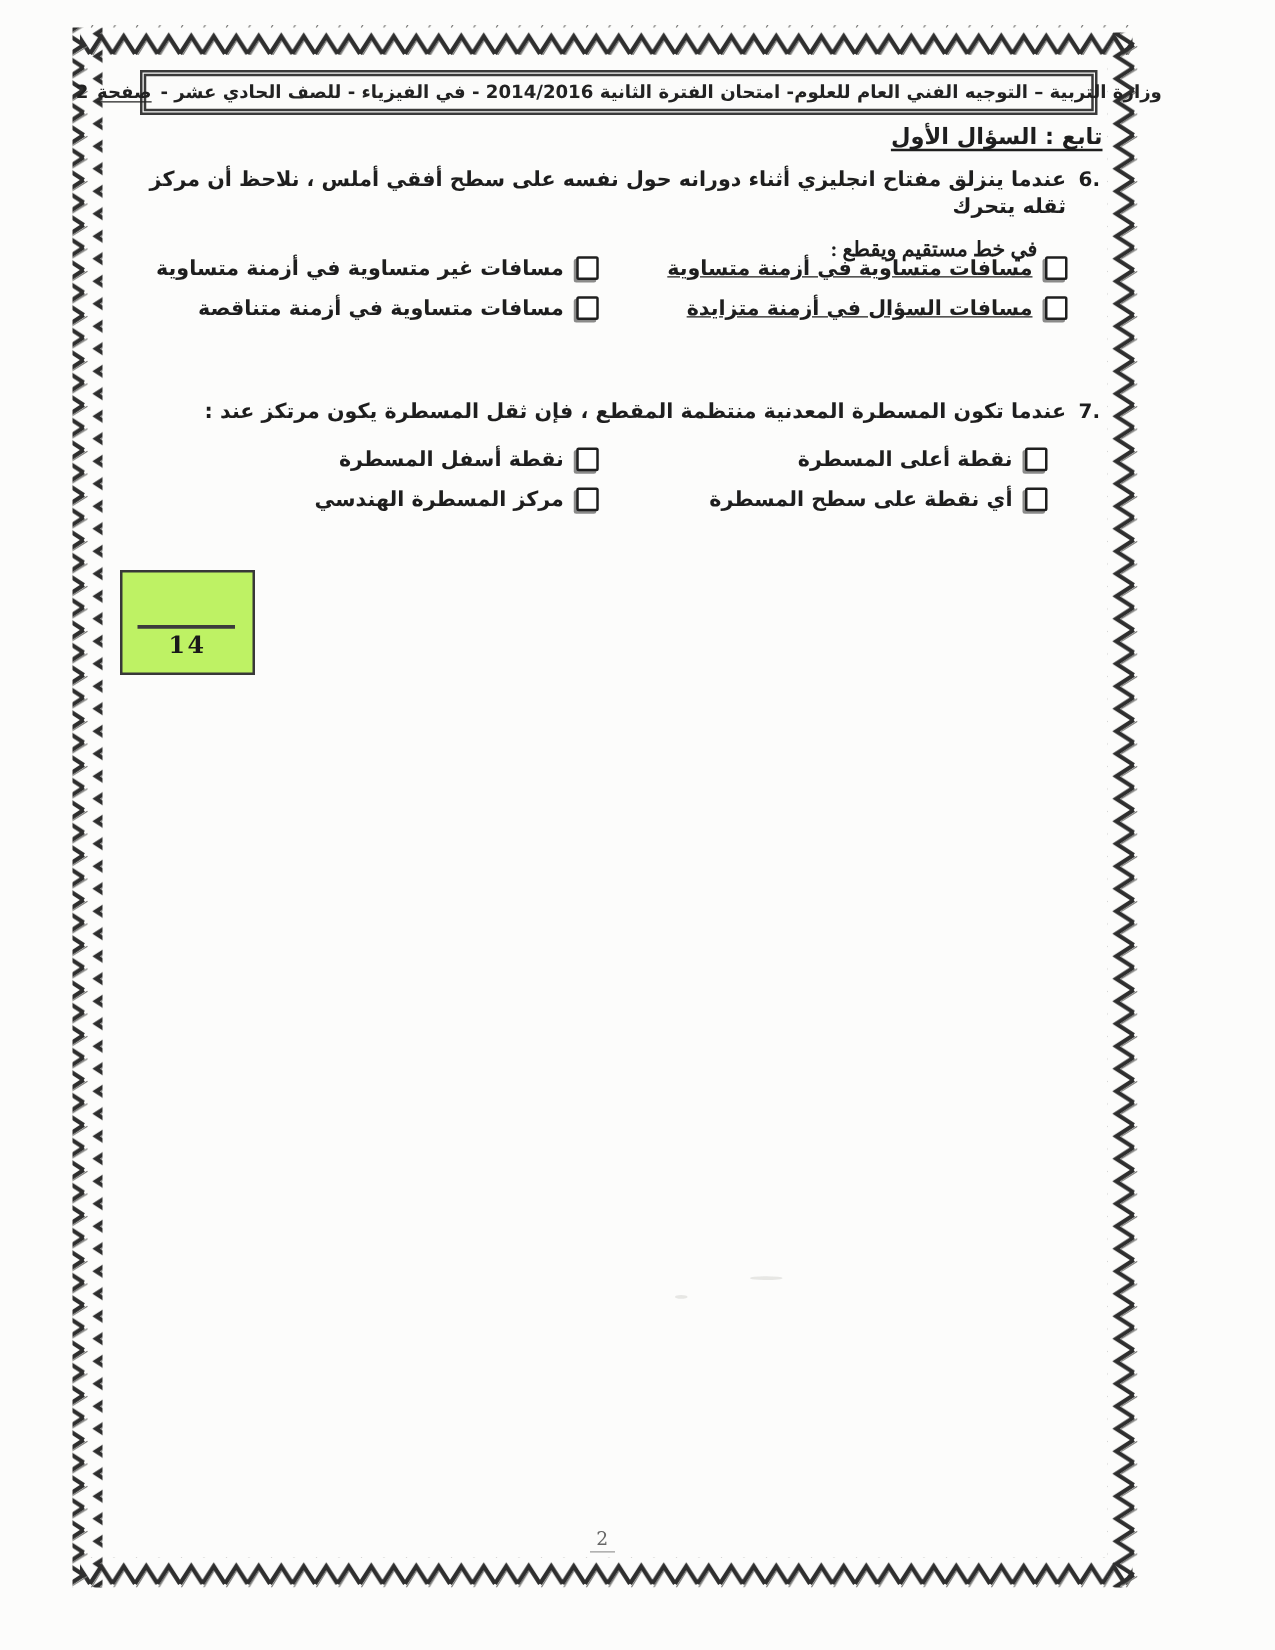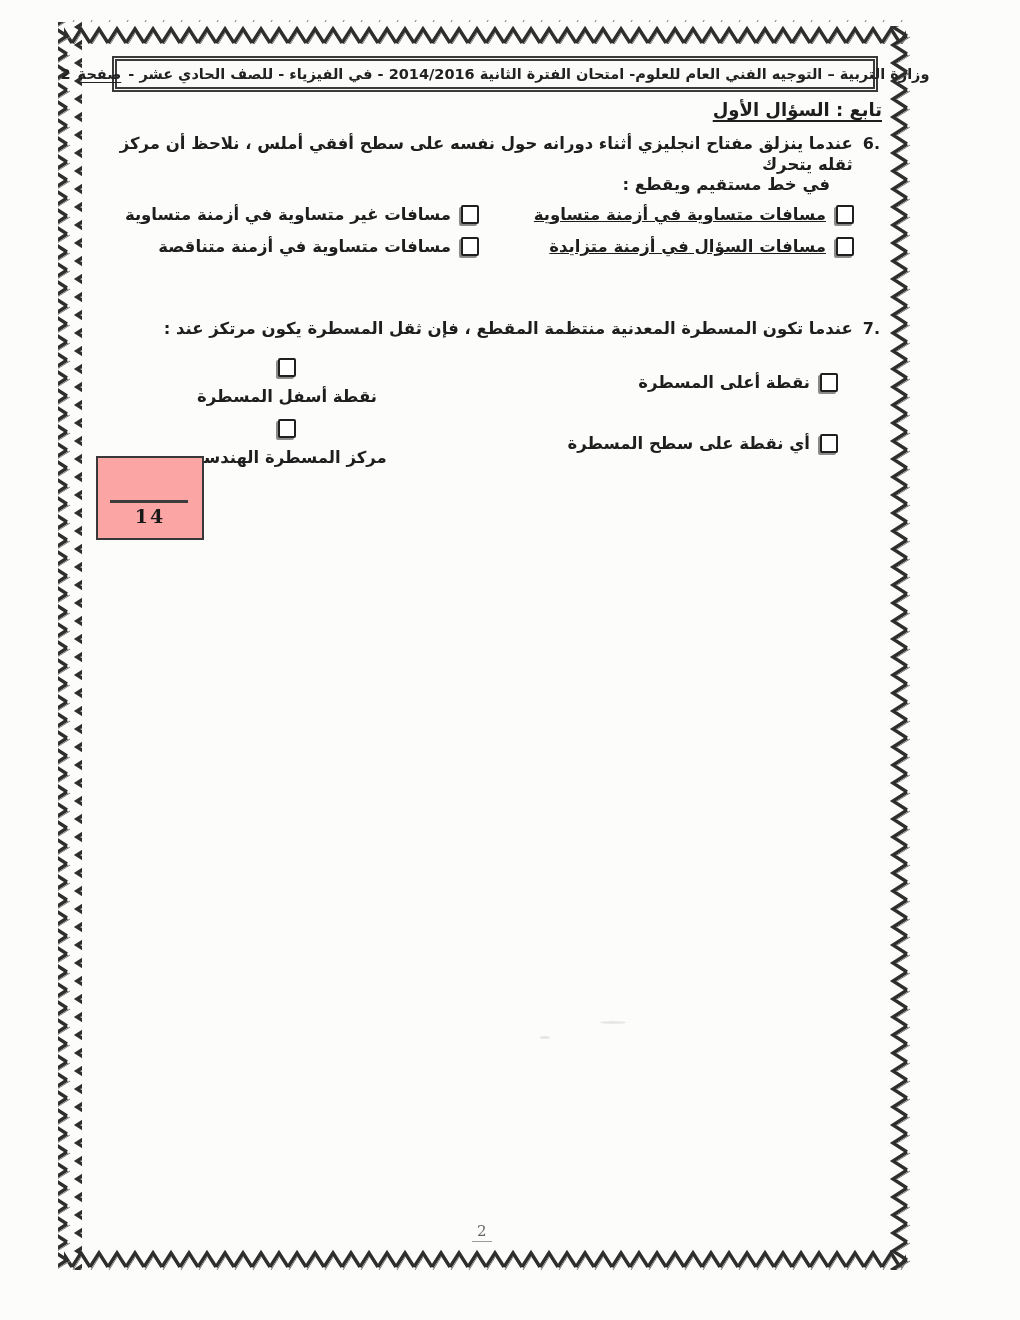--- a/index.html
+++ b/index.html
@@ -35,45 +35,45 @@
     text-underline-offset:4px;
   }
 
   .q-block{
     position:absolute;right:140px;left:95px;
     direction:rtl;
     font-weight:bold;font-size:16.5px;line-height:1.25;
   }
   .q-head{display:flex;direction:rtl;gap:10px;align-items:baseline;}
   .q-num{flex:none;font-size:16px;}
-  .q-line2{padding-right:50px;}
+  .q-line2{margin-top:15px;padding-right:50px;font-family:Liberation Serif, serif;}
 
   .opt-rows{position:absolute;right:140px;left:95px;direction:rtl;}
   .opt-row{display:flex;direction:rtl;margin-bottom:13px;}
   .opt-cell{display:flex;align-items:center;gap:10px;box-sizing:border-box;}
   .cell-r{width:47%;}
   .cell-l{width:53%;}
   .q6 .cell-r{padding-right:26px;text-decoration:underline;}
   .q6 .cell-l{padding-right:32px;}
   .q7 .cell-r{padding-right:42px;}
-  .q7 .cell-l{padding-right:32px;flex-direction:column;}
+  .q7 .cell-l{padding-right:32px;}
   .opt-label{font-size:16.5px;font-weight:bold;white-space:nowrap;text-align:center;}
   .checkbox{
     flex:none;display:inline-block;
     width:14px;height:15px;
     border:2px solid #1f1f1f;border-radius:2px;
     background:#fff;
     box-shadow:-2px 2px 0 rgba(45,45,45,.55);
   }
 
   
   .score-box{
     position:absolute;left:96px;top:456px;width:108px;height:84px;
     border:2px solid #383838;
-    box-sizing:border-box;background:#fca5a5;
+    box-sizing:border-box;background:#bef264;
   }
   .score-line{position:absolute;left:12px;right:14px;top:42px;border-top:3px solid #3c3c3c;}
   .score-total{
     position:absolute;top:47px;left:0;width:100%;
     text-align:center;
     font-family:"DejaVu Serif", serif;
     font-size:19px;font-weight:bold;color:#191919;
     letter-spacing:2px;
   }
 

